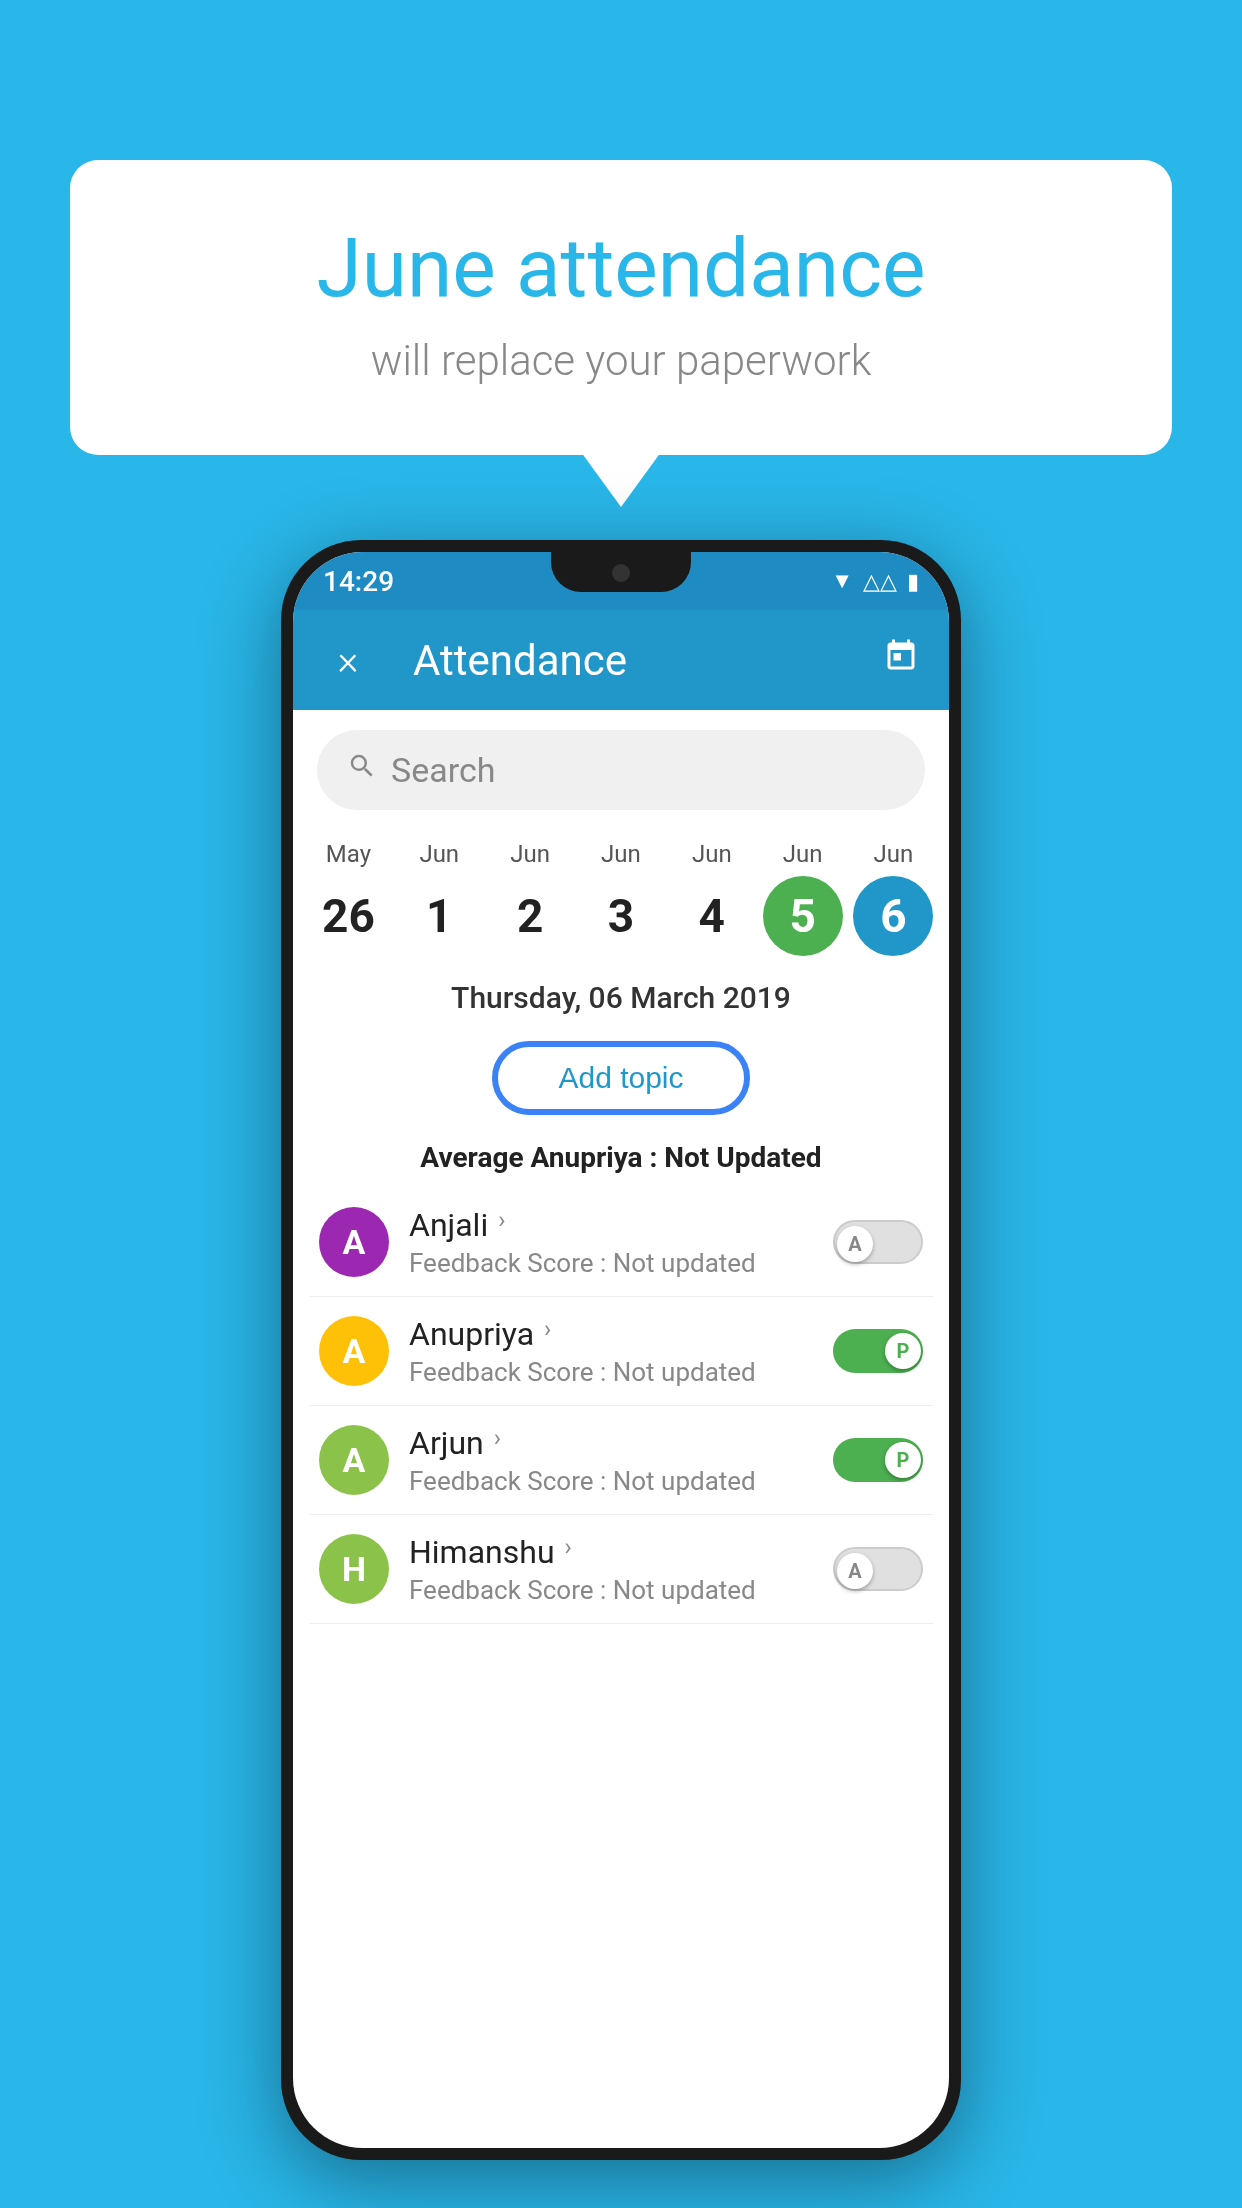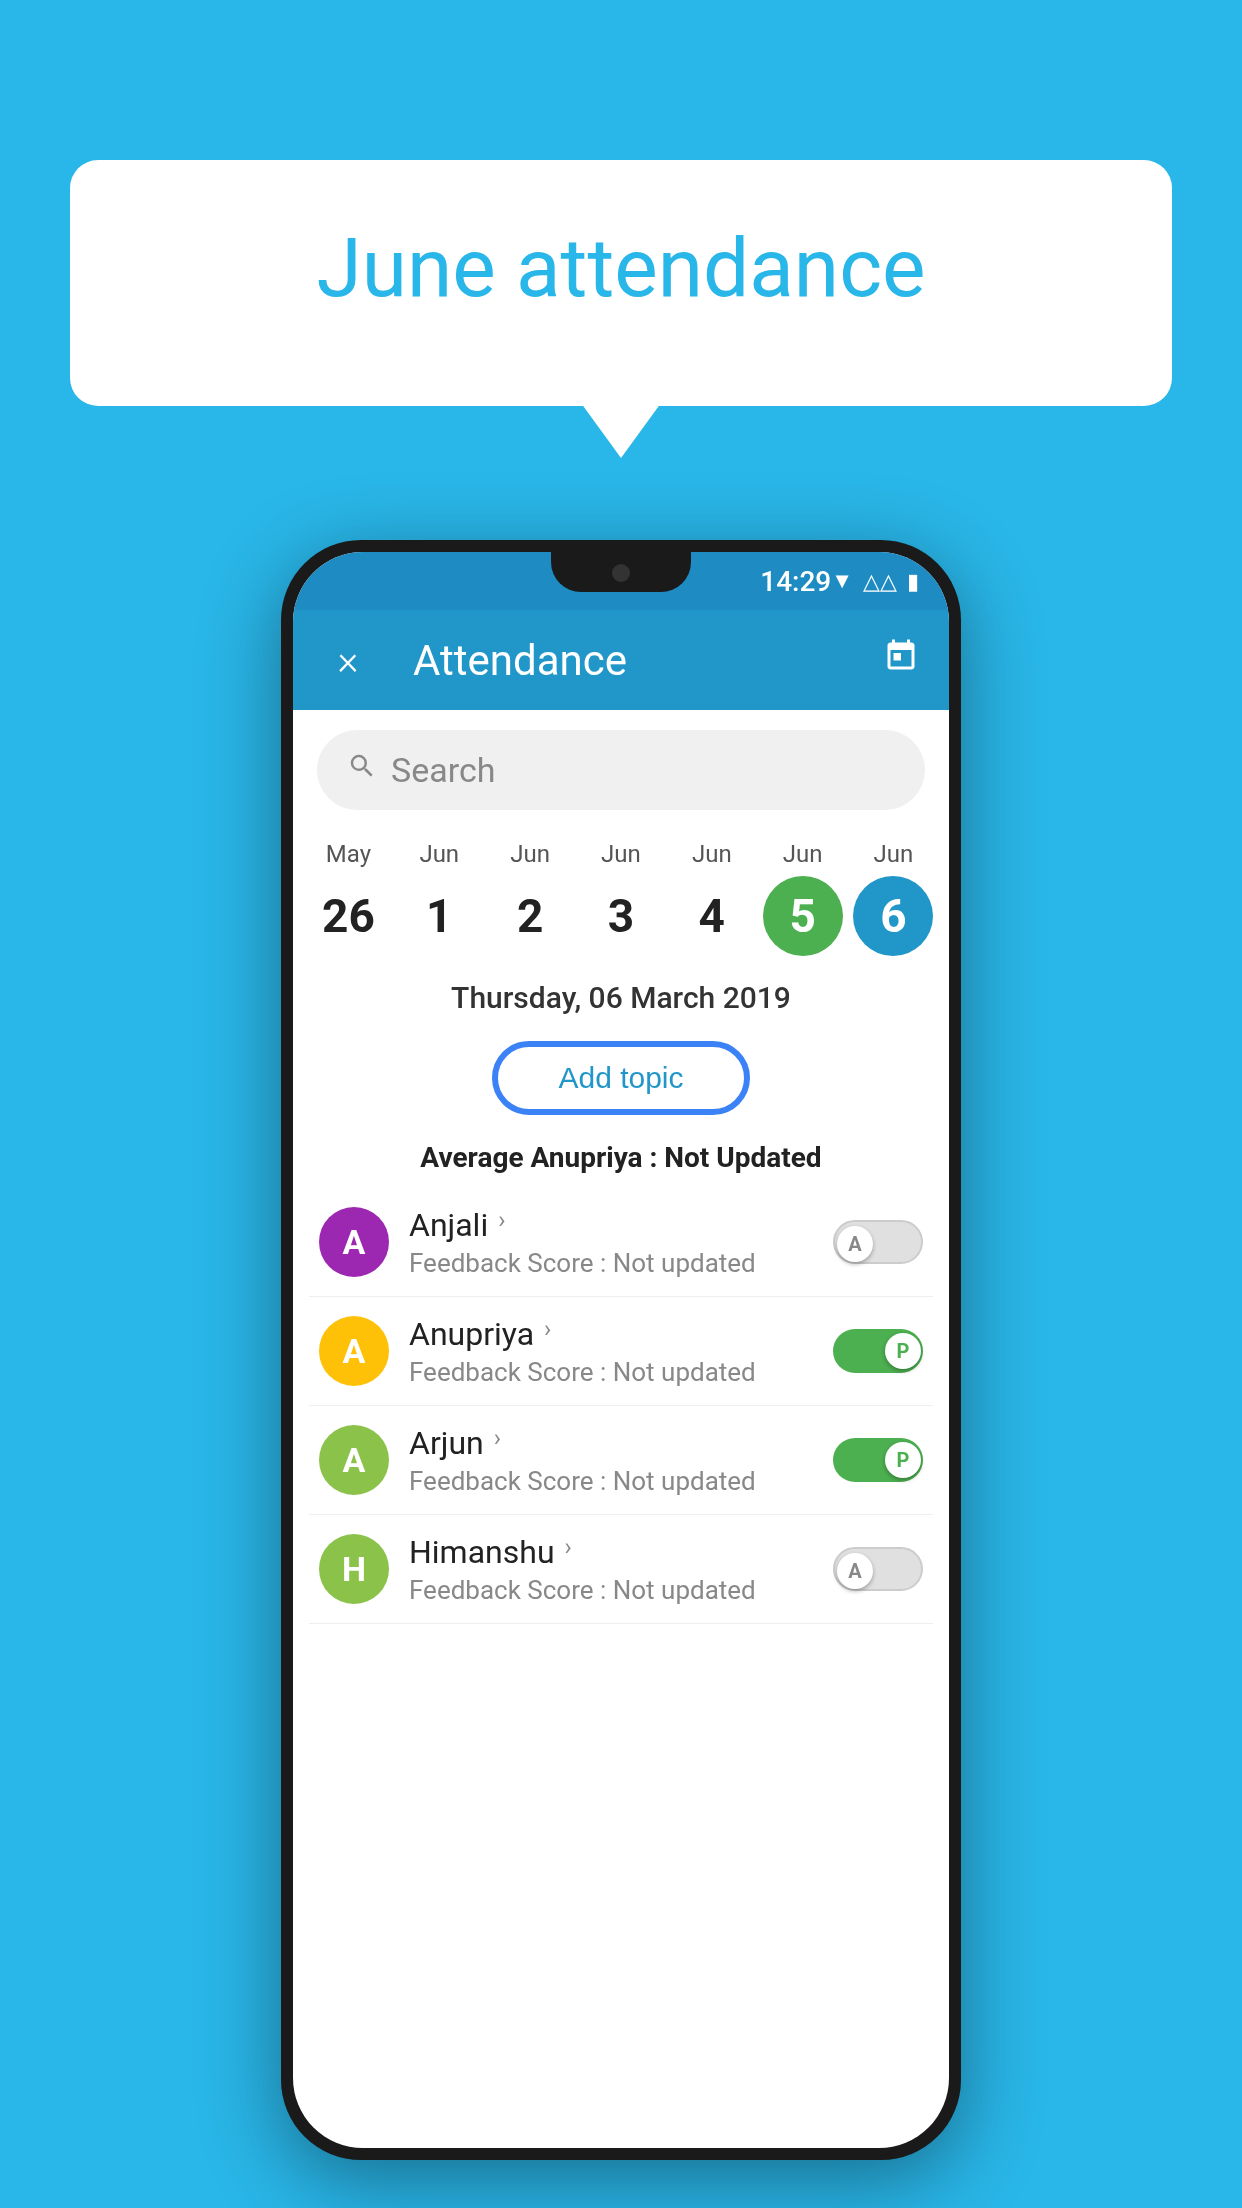--- a/index.html
+++ b/index.html
@@ -91,21 +91,21 @@
       background: #333;
       border-radius: 50%;
     }
 
     
     .status-bar {
       background: #1E8BC3;
       height: 58px;
       display: flex;
       align-items: center;
-      justify-content: flex-end;
+      justify-content: space-between;
       padding: 0 30px;
       position: relative;
       z-index: 5;
     }
     .status-time {
       color: white;
       font-size: 28px;
       font-weight: 500;
     }
     .status-icons {
@@ -322,20 +322,21 @@
       right: 2px;
       left: auto;
       color: #4CAF50;
     }
   </style>
 </head>
 <body>
 
 <div class="speech-bubble">
   <div class="bubble-title">June attendance</div>
+  <div class="bubble-subtitle">will replace your paperwork</div>
 </div>
 
 <div class="phone-frame">
   <div class="phone-inner">
 
     <div class="notch">
       <div class="camera-dot"></div>
     </div>
 
     <div class="status-bar">

